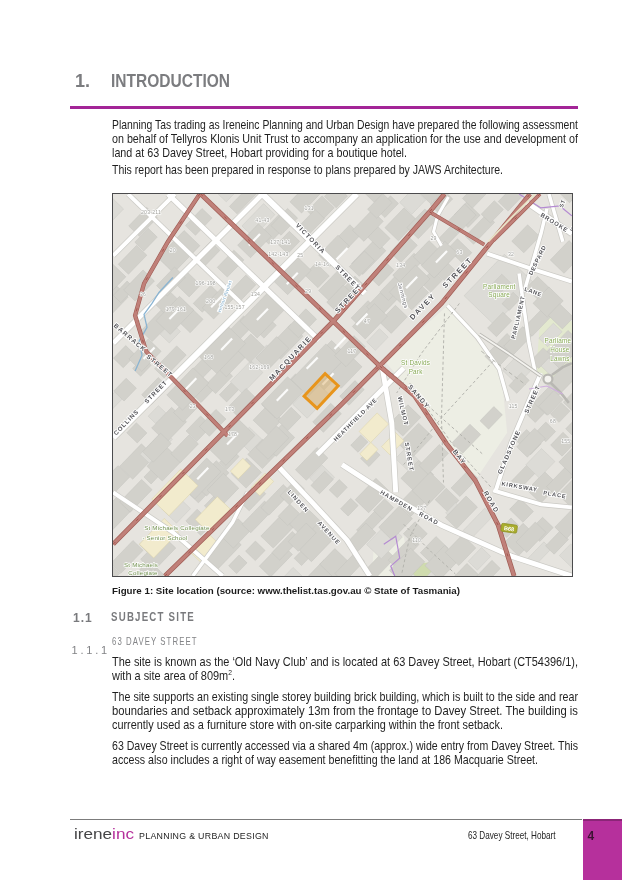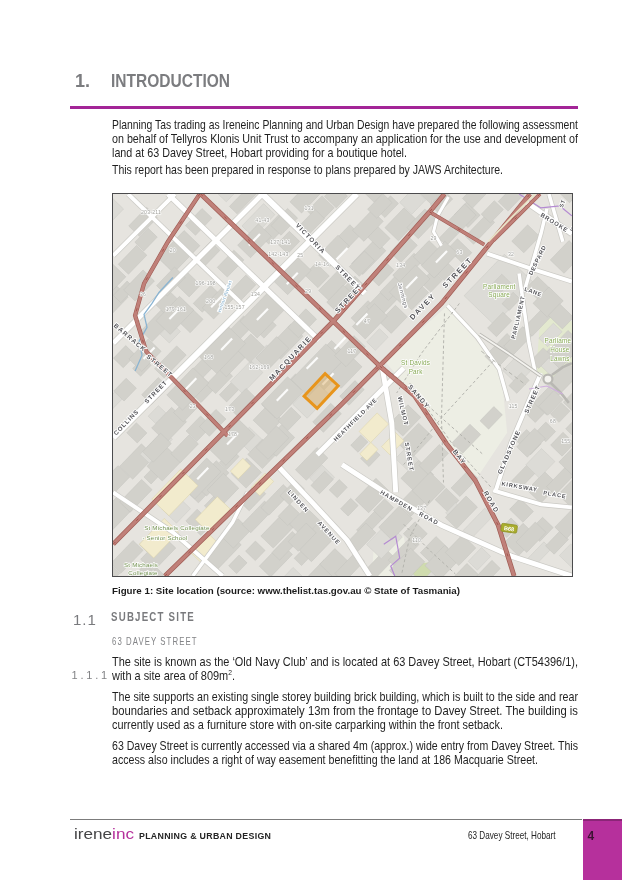--- a/index.html
+++ b/index.html
@@ -462,34 +462,34 @@
     <text x="0" y="0" transform="translate(348 60) rotate(0)" font-size="5.2" fill="#9e9e99" letter-spacing="0.2" font-weight="normal" text-anchor="middle" style="paint-order:stroke;stroke:#ffffff;stroke-width:1.2px;font-family:'Liberation Sans',sans-serif">63</text>
     <text x="0" y="0" transform="translate(400 62) rotate(0)" font-size="5.2" fill="#9e9e99" letter-spacing="0.2" font-weight="normal" text-anchor="middle" style="paint-order:stroke;stroke:#ffffff;stroke-width:1.2px;font-family:'Liberation Sans',sans-serif">32</text>
     <text x="0" y="0" transform="translate(442 230) rotate(0)" font-size="5.2" fill="#9e9e99" letter-spacing="0.2" font-weight="normal" text-anchor="middle" style="paint-order:stroke;stroke:#ffffff;stroke-width:1.2px;font-family:'Liberation Sans',sans-serif">68</text>
     <text x="0" y="0" transform="translate(455 250) rotate(0)" font-size="5.2" fill="#9e9e99" letter-spacing="0.2" font-weight="normal" text-anchor="middle" style="paint-order:stroke;stroke:#ffffff;stroke-width:1.2px;font-family:'Liberation Sans',sans-serif">155</text>
     <g transform="translate(398 336) rotate(8)">
       <rect x="-8" y="-4" width="16" height="8" rx="1.5" fill="#aaad2e" stroke="#8e9122" stroke-width="0.8"></rect>
       <text x="0" y="2.4" text-anchor="middle" font-size="5.6" font-weight="bold" fill="#ffffff" style="font-family:'Liberation Sans',sans-serif">B68</text>
     </g>
   </svg>
 <div class="sx" style="left:112px;top:586.6px;font-size:9.3px;font-weight:bold;color:#1c1c1c;line-height:1;transform:scaleX(1.0477)">Figure 1: Site location (source: www.thelist.tas.gov.au © State of Tasmania)</div>
-<div class="abs" style="left:73px;top:611.6px;font-size:15px;font-weight:normal;color:#797a7d;line-height:1;letter-spacing:1px">1.1</div>
+<div class="abs" style="left:73px;top:611.6px;font-size:12px;font-weight:bold;color:#797a7d;line-height:1;letter-spacing:1px">1.1</div>
 <div class="sx" style="left:111px;top:611.6px;font-size:11.9px;font-weight:bold;color:#797a7d;line-height:1;letter-spacing:1.5px;transform:scaleX(0.8137)">SUBJECT SITE</div>
-<div class="abs" style="left:71.5px;top:670px;font-size:11px;color:#828386;line-height:1;letter-spacing:2.8px">1.1.1</div>
+<div class="abs" style="left:71.5px;top:645px;font-size:11px;color:#828386;line-height:1;letter-spacing:2.8px">1.1.1</div>
 <div class="sx" style="left:111.5px;top:636.2px;font-size:11px;color:#828386;line-height:1;letter-spacing:1.5px;transform:scaleX(0.7094)">63 DAVEY STREET</div>
 <div class="p" style="top:655.3px">
     <div class="ln" style="transform:scaleX(0.8977)">The site is known as the ‘Old Navy Club’ and is located at 63 Davey Street, Hobart (CT54396/1),</div>
     <div class="ln" style="transform:scaleX(0.8980)">with a site area of 809m<sup>2</sup>.</div>
   </div>
 <div class="p" style="top:689.8px">
     <div class="ln" style="transform:scaleX(0.8774)">The site supports an existing single storey building brick building, which is built to the side and rear</div>
     <div class="ln" style="transform:scaleX(0.9237)">boundaries and setback approximately 13m from the frontage to Davey Street. The building is</div>
     <div class="ln" style="transform:scaleX(0.8921)">currently used as a furniture store with on-site carparking within the front setback.</div>
   </div>
 <div class="p" style="top:739.2px">
     <div class="ln" style="transform:scaleX(0.8679)">63 Davey Street is currently accessed via a shared 4m (approx.) wide entry from Davey Street. This</div>
     <div class="ln" style="transform:scaleX(0.8733)">access also includes a right of way easement benefitting the land at 186 Macquarie Street.</div>
   </div>
 <div class="abs" style="left:70px;top:818.5px;width:512px;height:1.2px;background:#7c7c7c"></div>
 <div class="sx" style="left:74px;top:825.9px;font-size:15px;line-height:1;color:#454547;transform:scaleX(1.1422)">irene<span style="color:#b5309b">inc</span></div>
-<div class="sx" style="left:139.3px;top:832.2px;font-size:8.8px;font-weight:bold;letter-spacing:0.3px;line-height:1;color:#242424;transform:scaleX(1.0014)">PLANNING &amp; URBAN DESIGN</div>
+<div class="sx" style="left:139.3px;top:832.2px;font-size:8.8px;font-weight:normal;letter-spacing:0.3px;line-height:1;color:#242424;transform:scaleX(1.0014)">PLANNING &amp; URBAN DESIGN</div>
 <div class="sx" style="left:468px;top:830.2px;font-size:10.6px;line-height:1;color:#242424;transform:scaleX(0.7699)">63 Davey Street, Hobart</div>
 <div class="abs" style="left:582.5px;top:819px;width:39.5px;height:61px;background:#b6309c;border-top:2px solid #8b2577"></div>
 <div class="abs" style="left:587.5px;top:829.5px;font-size:12px;font-weight:bold;color:#3d1333;line-height:1">4</div>
 </body></html>

